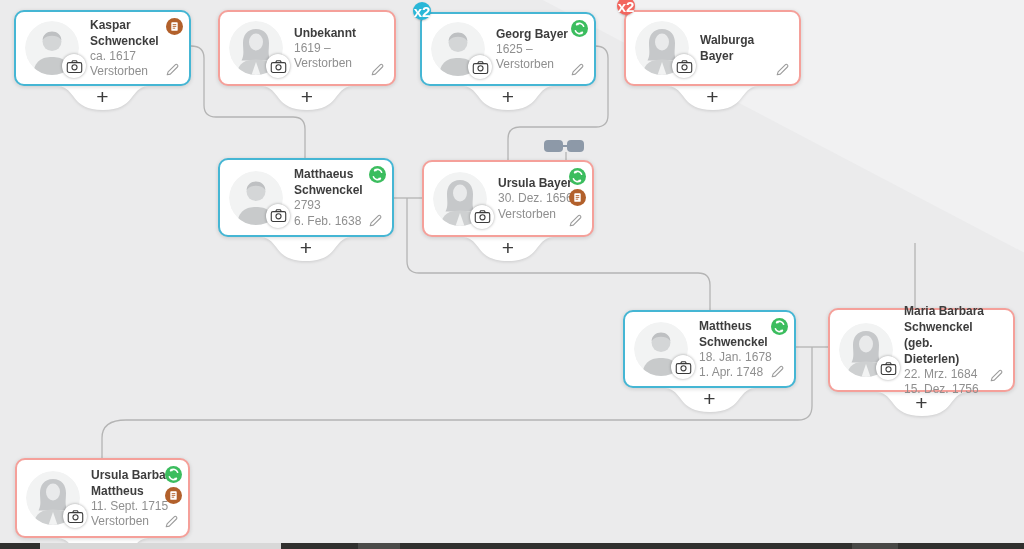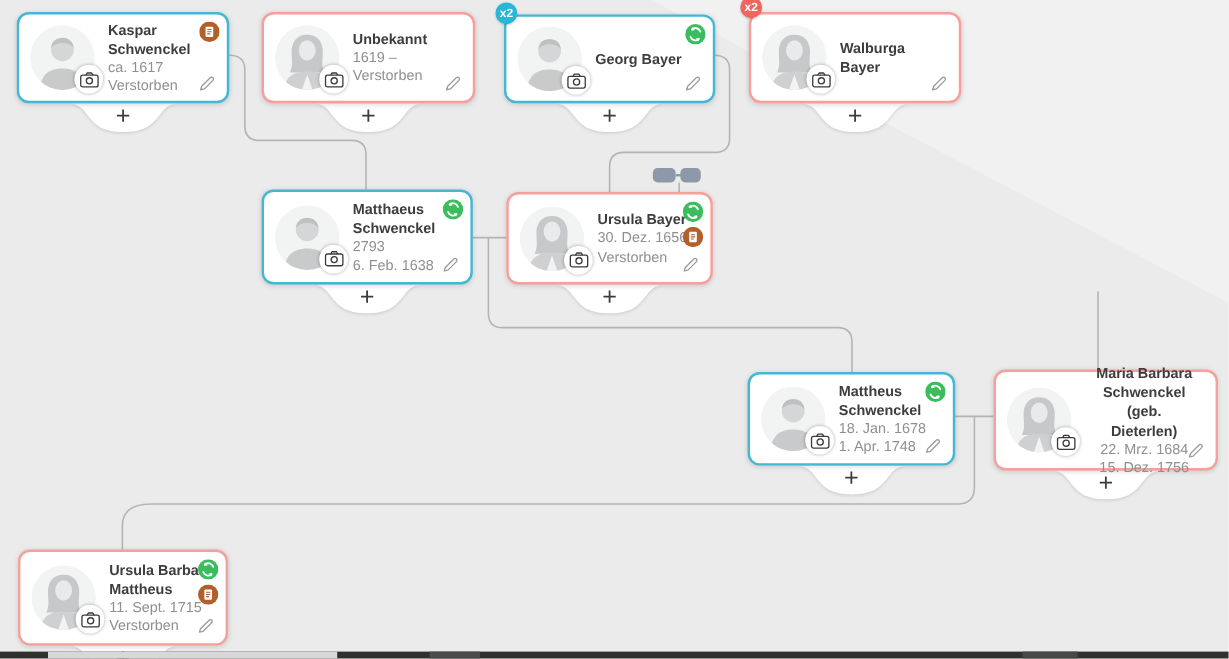--- a/index.html
+++ b/index.html
@@ -25,21 +25,21 @@
   .avclip{width:54px;height:54px;border-radius:50%;overflow:hidden;}
   .camera{position:absolute;right:-7px;bottom:-3px;width:24px;height:24px;border-radius:50%;
     background:#fff;box-shadow:0 0 3px rgba(0,0,0,0.35);display:flex;align-items:center;justify-content:center;}
   .info{position:absolute;left:74px;top:0;bottom:0;right:10px;display:flex;
     flex-direction:column;justify-content:center;}
   .name{font-size:12px;font-weight:bold;color:var(--namec,#3d3d3d);line-height:16px;}
   .date{font-size:12px;color:var(--datec,#8f8f8f);line-height:15.5px;}
   .status-icons{position:absolute;top:6px;right:6px;display:flex;flex-direction:column;gap:4px;}
   .sicon{width:17px;height:17px;display:block;cursor:pointer;}
   .edit{position:absolute;right:8px;bottom:6px;width:17px;height:17px;cursor:pointer;}
-  .x2{position:absolute;width:18px;height:18px;border-radius:50%;color:#fff;font-size:10px;
+  .x2{position:absolute;width:18px;height:18px;border-radius:50%;color:#fff;font-size:15px;
     font-weight:bold;display:flex;align-items:center;justify-content:center;z-index:4;
     box-shadow:0 1px 2px rgba(0,0,0,0.2);cursor:pointer;}
   #bottombar{position:absolute;left:0;top:543px;width:1024px;height:6px;z-index:5;}
   #bottombar .seg{position:absolute;top:0;height:6px;}
 </style>
 </head>
 <body>
 
 <div id="stage">
   <div class="sheen"></div>
@@ -169,20 +169,21 @@
               <path d="M6.5,4 L7.8,1.8 L12.2,1.8 L13.5,4"></path>
               <circle cx="10" cy="9.5" r="3"></circle>
             </g>
           </svg>
         </div>
       </div>
       <div class="info">
         <div class="name">
           <div>Georg Bayer</div>
         </div>
+        <div class="date">1625 – Verstorben</div>
       </div>
       <div class="status-icons">
         <span class="sicon"><svg width="17" height="17" viewBox="0 0 17 17">
             <circle cx="8.5" cy="8.5" r="8.5" fill="#3bbd5e"></circle>
             <g fill="none" stroke="#fff" stroke-width="1.6" stroke-linecap="round">
               <path d="M12.6,6.3 A4.4,4.4 0 0 0 5.6,4.4"></path>
               <path d="M4.4,10.7 A4.4,4.4 0 0 0 11.4,12.6"></path>
             </g>
             <path d="M5.9,2.6 L5.2,5.6 L8.1,5 Z" fill="#fff"></path>
             <path d="M11.1,14.4 L11.8,11.4 L8.9,12 Z" fill="#fff"></path>
@@ -377,21 +378,21 @@
       <div class="edit"><svg width="17" height="17" viewBox="0 0 17 17">
           <path d="M3.2,13.8 L4.1,10.9 L11.2,3.8 C11.8,3.2 12.8,3.2 13.4,3.8 C14,4.4 14,5.4 13.4,6 L6.3,13.1 L3.2,13.8 Z" fill="none" stroke="#9c9c9c" stroke-width="1.1" stroke-linejoin="round"></path>
         </svg></div>
     </div>
     <div class="tab" style="left: 875.5px; top: 392px;">
       <svg width="92" height="27" viewBox="0 0 92 27">
         <path d="M1,0 C20,2 13,24 46,24 C79,24 72,2 91,0 Z" fill="#ffffff"></path>
       </svg>
       <span class="plus">+</span>
     </div>
-    <div class="card female" style="left: 828px; top: 308px; width: 187px; height: 84px; text-align: center;">
+    <div class="card female" style="left: 828px; top: 308px; width: 187px; height: 84px;">
       <div class="avatar">
         <div class="avclip"><svg width="54" height="54" viewBox="0 0 54 54">
             <circle cx="27" cy="27" r="27" fill="#f2f3f3"></circle>
             <path d="M27,8 C18,8 14,14.5 14,22 C14,29 15.5,34 12.5,39.5 L41.5,39.5 C38.5,34 40,29 40,22 C40,14.5 36,8 27,8 Z" fill="#c6c8ca"></path>
             <path d="M7.5,54 C9,41.5 17,38.5 27,38.5 C37,38.5 45,41.5 46.5,54 Z" fill="#ced0d1"></path>
             <ellipse cx="27" cy="21" rx="7" ry="8.5" fill="#e9eaeb"></ellipse>
             <path d="M27,41 L22.5,54 L31.5,54 Z" fill="#f2f3f3"></path>
           </svg></div>
         <div class="camera">
           <svg width="17" height="15" viewBox="0 0 20 17">

